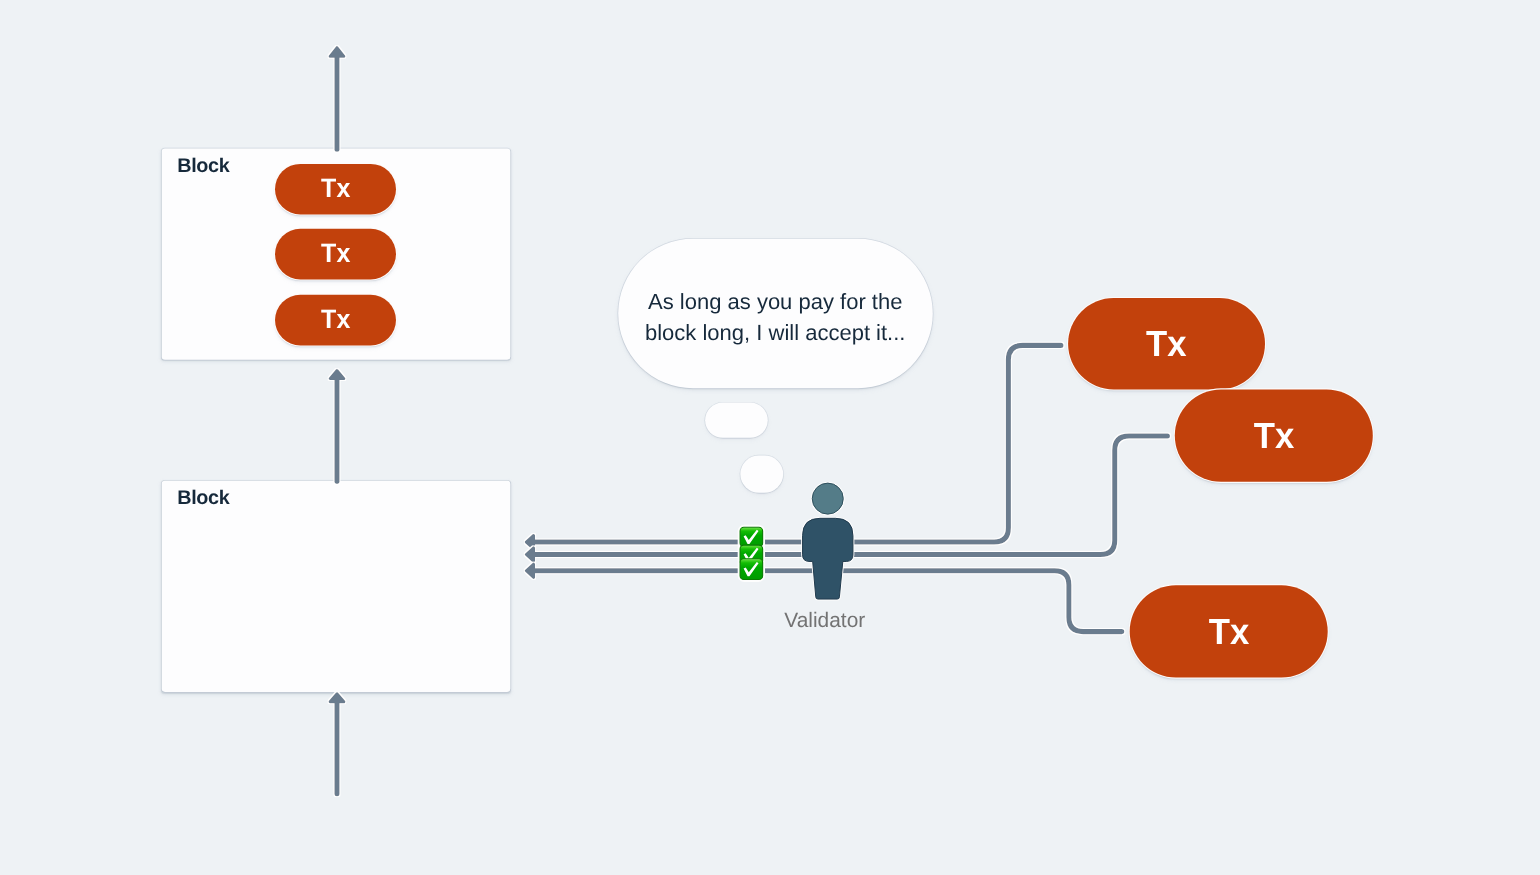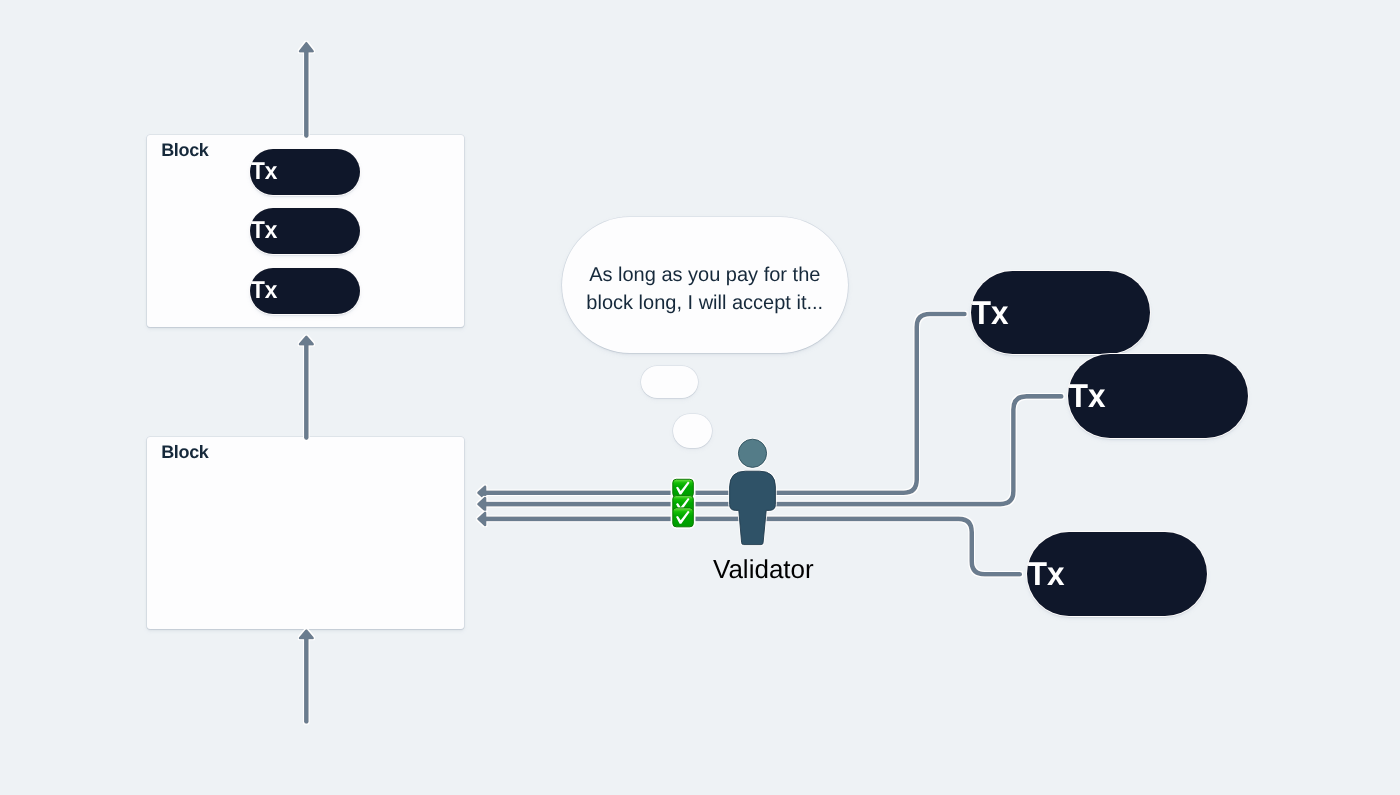--- a/index.html
+++ b/index.html
@@ -10,22 +10,22 @@
   svg.layer{position:absolute;left:0;top:0;width:1400px;height:795px;}
 
   .block{position:absolute;z-index:1;background:#fdfdfe;border-radius:3px;
          box-shadow:0 0 0 0.6px rgba(172,183,197,.42),
                     0 1px 1.4px rgba(125,140,160,.26),
                     0 2px 4px rgba(152,167,184,.14);}
   .block-label{position:absolute;left:14.2px;top:5px;font-weight:bold;
                font-size:18px;color:#16293b;letter-spacing:-.35px;
                font-family:"Liberation Sans",sans-serif;}
 
-  .pill{position:absolute;z-index:4;border-radius:999px;background:#0f172a;color:#fff;
-        display:flex;align-items:center;justify-content:flex-start;font-weight:bold;
+  .pill{position:absolute;z-index:4;border-radius:999px;background:#c2410c;color:#fff;
+        display:flex;align-items:center;justify-content:center;font-weight:bold;
         box-shadow:0 0 0 1px #fdfbfb,
                    0 1.3px 1.6px rgba(120,136,156,.42),
                    0 2.5px 4px rgba(150,165,182,.13);}
   .pill-sm span{font-size:24.3px;font-family:"Liberation Sans",sans-serif;
                 display:block;transform:scaleX(.935);transform-origin:center;}
   .pill-lg span{font-size:33px;font-family:"Liberation Sans",sans-serif;
                 display:block;transform:scaleX(.955);transform-origin:center;}
 
   .bubble{position:absolute;z-index:4;border-radius:999px;background:#fdfdfe;
           box-shadow:0 0 0 0.6px rgba(170,182,196,.38),
@@ -33,22 +33,22 @@
                      0 2px 5px rgba(150,165,182,.13);
           display:flex;flex-direction:column;align-items:center;
           justify-content:center;}
   .bubble-line{font-size:20px;color:#16293b;line-height:27.4px;white-space:nowrap;
                font-family:"Liberation Sans",sans-serif;}
   .bubble-dot{position:absolute;z-index:4;border-radius:999px;background:#fdfdfe;
               box-shadow:0 0 0 0.55px rgba(175,186,200,.36),
                          0 0.8px 1.2px rgba(130,146,166,.20),
                          0 2px 4px rgba(155,170,186,.10);}
 
-  .actor-label{position:absolute;z-index:6;left:713px;top:554px;font-size:26px;
-               color:#000000;white-space:nowrap;
+  .actor-label{position:absolute;z-index:6;left:713px;top:554px;font-size:19px;
+               color:#737373;white-space:nowrap;
                font-family:"Liberation Sans",sans-serif;}
   svg.checkstack{position:absolute;z-index:6;}
 </style>
 </head>
 <body>
 
 <div id="stage">
 
   <svg class="layer" style="z-index:3" viewBox="0 0 1400 795" xmlns="http://www.w3.org/2000/svg">
     <defs>

